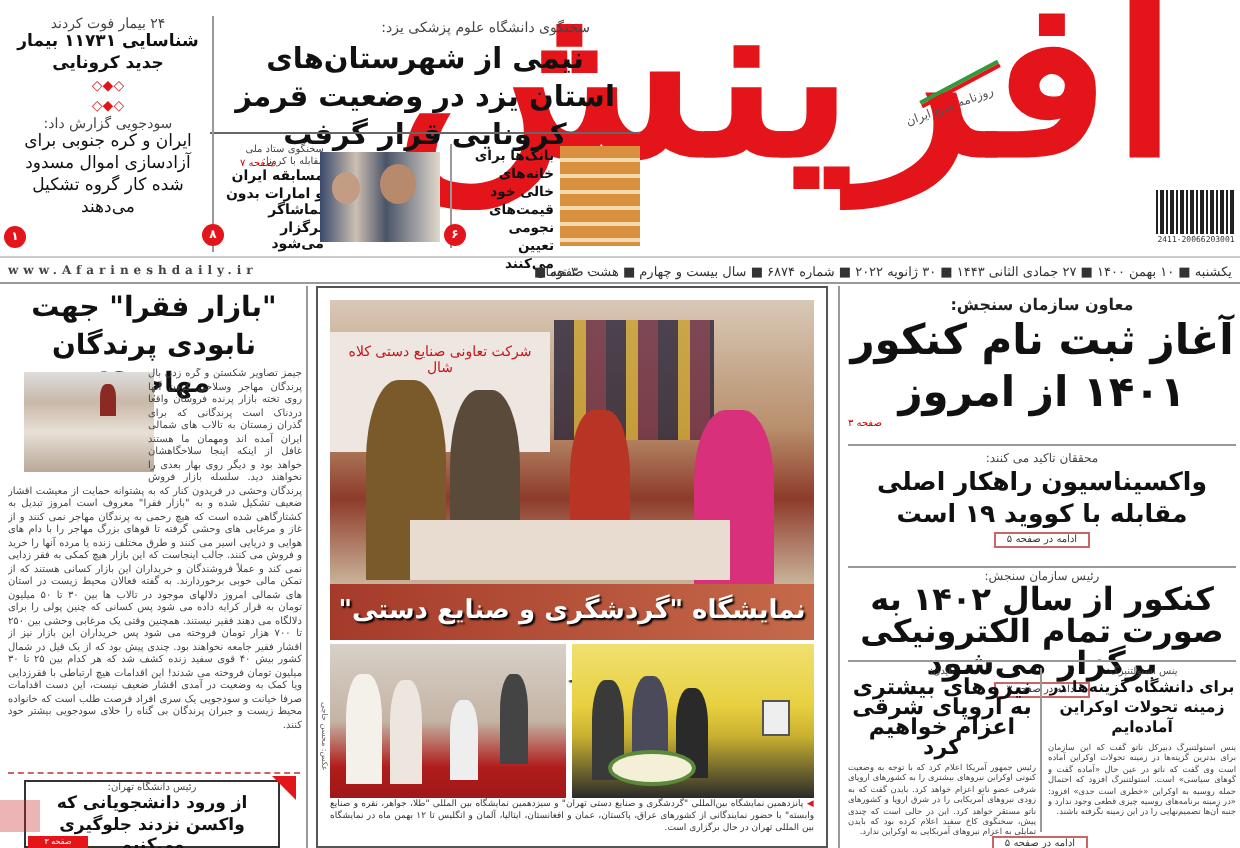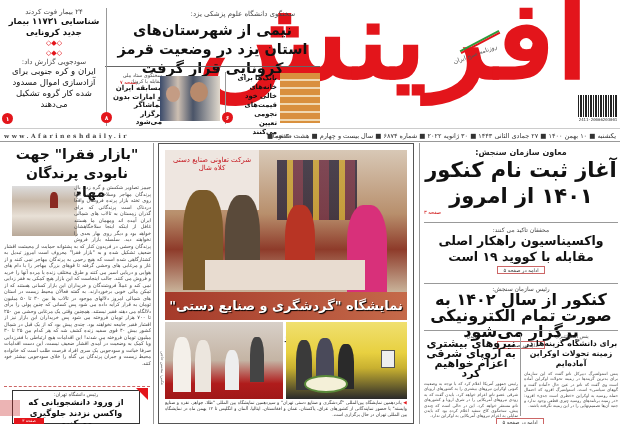--- a/index.html
+++ b/index.html
@@ -30,21 +30,21 @@
     .headline { font-weight: bold; text-align: center; color: #111; }
     .red-badge { position: absolute; width: 11px; height: 11px; border-radius: 50%; background: #e3151b; color: #fff; font-size: 6px; text-align: center; line-height: 11px; font-weight: bold; }
     .diamonds { text-align: center; font-size: 7px; color: #e3151b; line-height: 10px; }
     .thumb { position: absolute; }
     .pageref { font-size: 5px; color: #c00; }
 
     
     .photo-frame { position: absolute; left: 158px; top: 143px; width: 256px; height: 281px; border: 1px solid #555; }
     .ph-main { position: absolute; left: 165px; top: 150px; width: 242px; height: 142px;
       background: linear-gradient(180deg,#d8c8b6 0%,#b88f6c 45%,#8e3b2a 70%,#c9b39a 100%); overflow: hidden; }
-    .ph-main .banner { position: absolute; left: 0; top: 0; width: 94px; height: 60px; background: #eee6e0; }
+    .ph-main .banner { position: absolute; left: 0; top: 16px; width: 110px; height: 60px; background: #eee6e0; }
     .ph-main .p1 { position: absolute; left: 18px; top: 40px; width: 40px; height: 100px; background: #7a5a2a; border-radius: 40% 40% 0 0; }
     .ph-main .p2 { position: absolute; left: 60px; top: 45px; width: 35px; height: 95px; background: #5a4a3a; border-radius: 40% 40% 0 0; }
     .ph-main .p3 { position: absolute; left: 120px; top: 55px; width: 30px; height: 80px; background: #b83424; border-radius: 40% 40% 0 0; }
     .ph-main .p4 { position: absolute; right: 20px; top: 55px; width: 40px; height: 90px; background: #d8307a; border-radius: 40% 40% 0 0; }
     .ph-main .table { position: absolute; left: 40px; top: 110px; width: 160px; height: 30px; background: #e8dcd0; }
     .ph-main .rack { position: absolute; right: 50px; top: 10px; width: 80px; height: 60px; background: repeating-linear-gradient(90deg,#2a2438 0 10px,#c8a030 10px 16px,#6a2a40 16px 26px); opacity: .8; }
     .ph-caption-title { position: absolute; left: 165px; top: 292px; width: 242px; height: 28px; background: linear-gradient(90deg,#a53a2a,#c56a4a); color: #fff; font-weight: bold; font-size: 13px; text-align: center; line-height: 28px; text-shadow: 1px 1px 1px #000; }
     .ph-sub1 { position: absolute; left: 165px; top: 322px; width: 118px; height: 77px; background: linear-gradient(180deg,#d8d0c8 0%,#c4b4a4 50%,#b01c1c 80%,#a01818 100%); overflow: hidden; }
     .ph-sub1 .m1 { position: absolute; left: 8px; top: 15px; width: 18px; height: 55px; background: #f4f0ea; border-radius: 40% 40% 0 0; }
     .ph-sub1 .m2 { position: absolute; left: 30px; top: 18px; width: 16px; height: 52px; background: #ece6de; border-radius: 40% 40% 0 0; }

